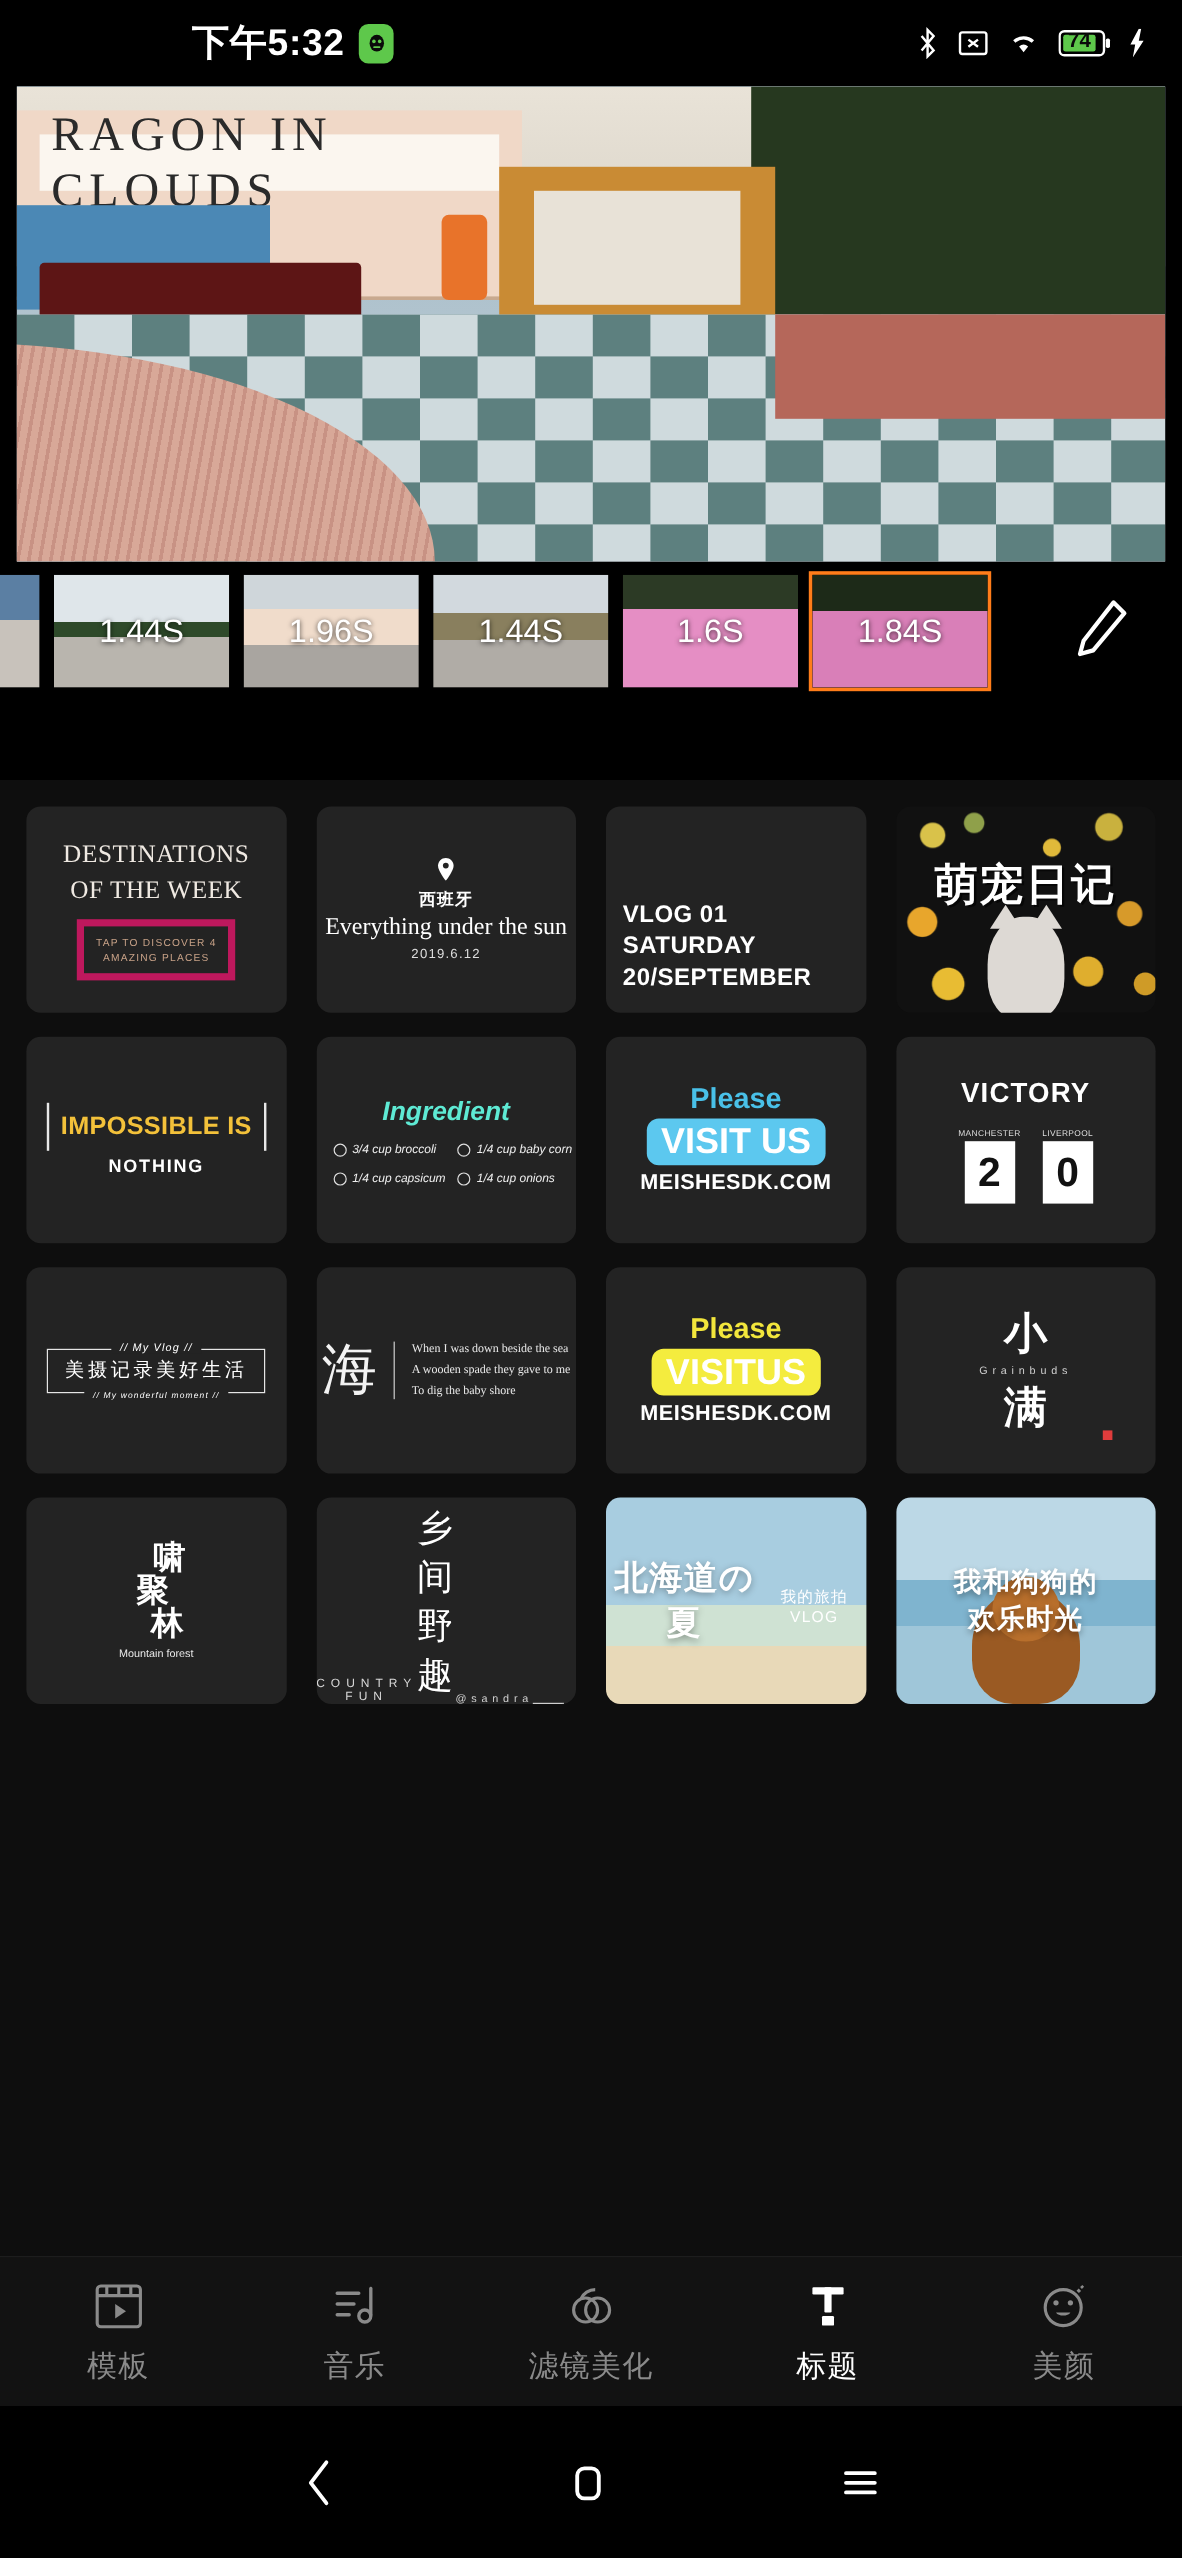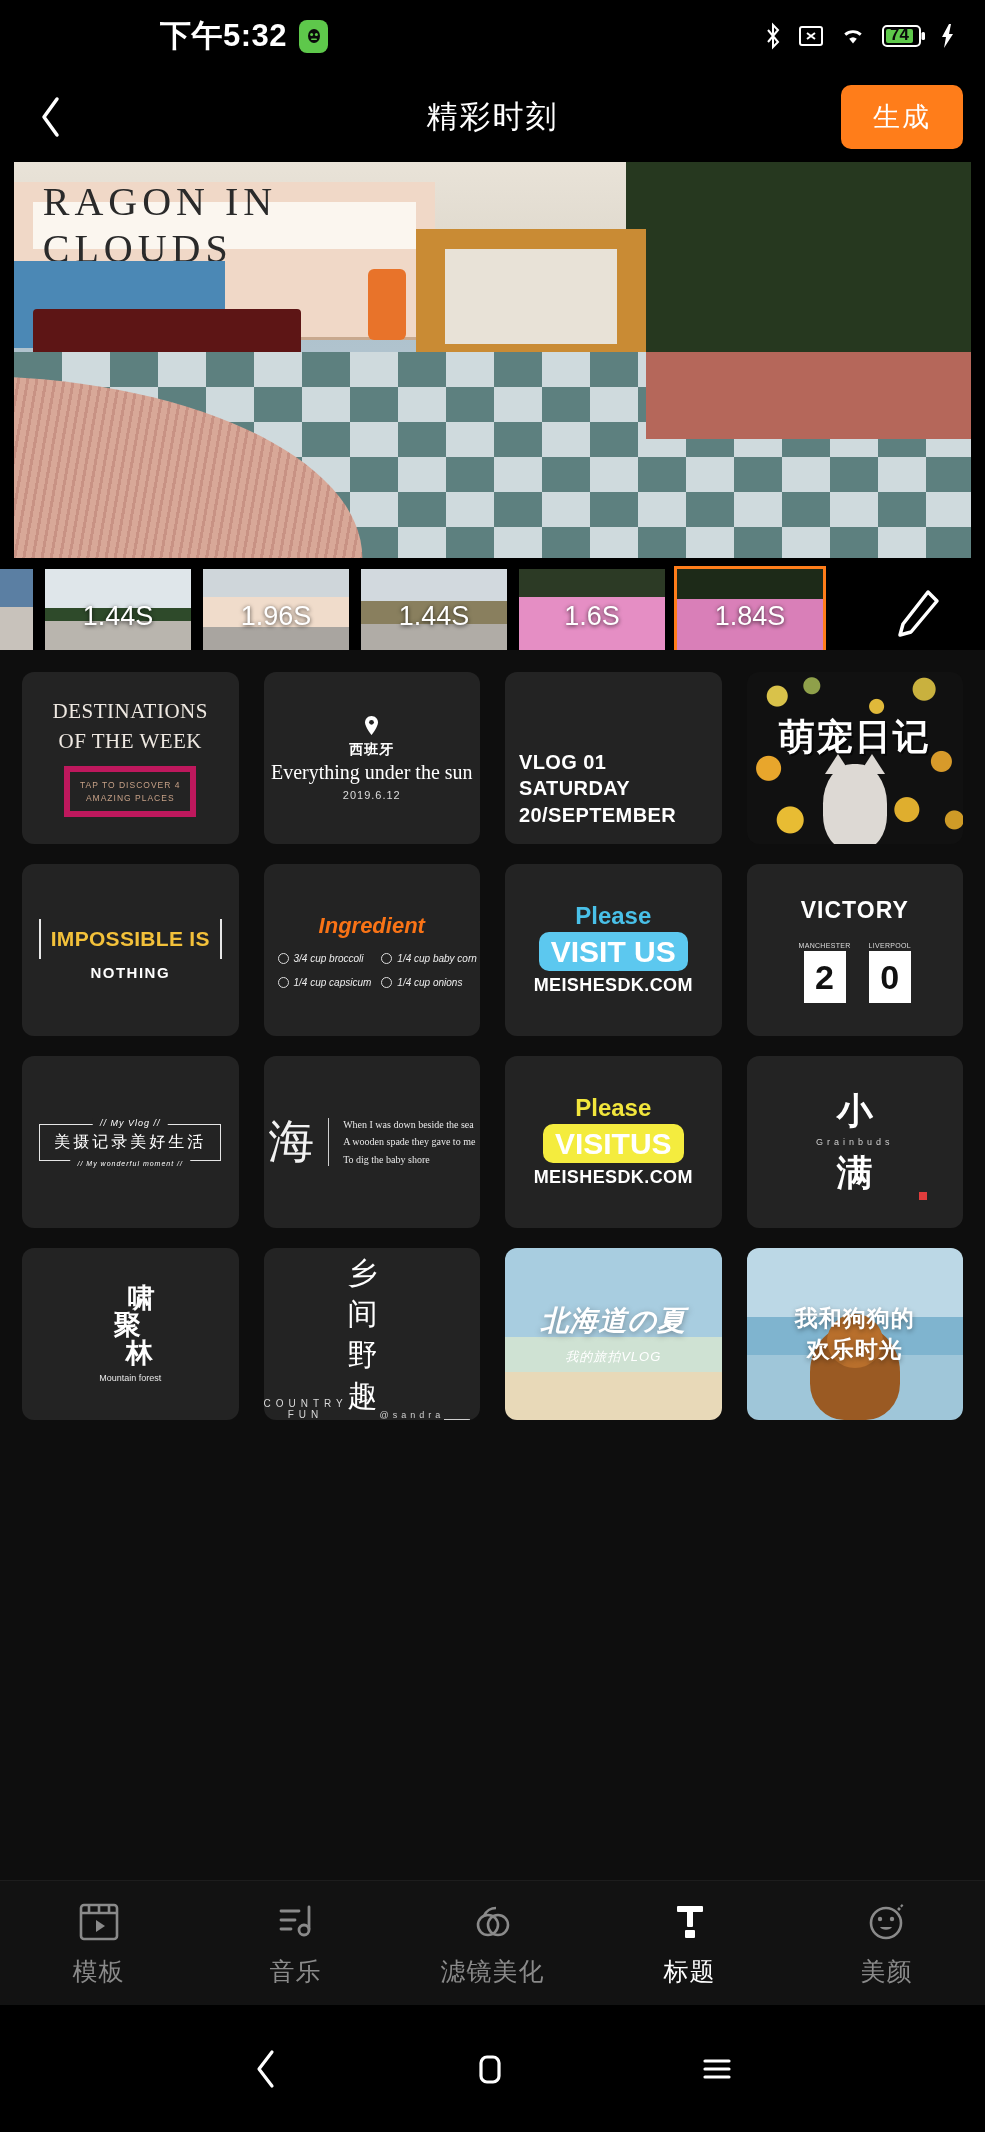--- a/index.html
+++ b/index.html
@@ -166,21 +166,21 @@
     text-shadow: 2px 2px 0 rgba(0,0,0,.6);
   }
   
   .t-imp { flex-direction: column; }
   .t-imp .row1 { display:flex; align-items:center; gap:10px; }
   .t-imp .bar { width:2px; height:40px; background:#e8e8e8; }
   .t-imp .gold { color:#f3c13a; font-size:21px; font-weight:800; letter-spacing:.3px; }
   .t-imp .sub { font-size:15px; font-weight:700; letter-spacing:1.5px; margin-top:5px;}
   
   .t-ing { flex-direction: column; align-items:center; padding: 0 14px; }
-  .t-ing .hd { font-style: italic; font-weight: 700; font-size: 22px; color:#f97316; margin-bottom: 14px;}
+  .t-ing .hd { font-style: italic; font-weight: 700; font-size: 22px; color:#5eead4; margin-bottom: 14px;}
   .t-ing .rows { display:grid; grid-template-columns:1fr 1fr; gap:13px 10px; width:100%;}
   .t-ing .it { display:flex; align-items:center; gap:5px; font-size:10px; font-style:italic; color:#eee; white-space:nowrap;}
   .t-ing .ck { width:11px; height:11px; border:1px solid #ddd; border-radius:50%; flex:0 0 auto;}
   
   .t-visit { flex-direction: column; }
   .t-visit .please { font-size: 24px; font-weight: 800; line-height:1; }
   .t-visit .hl { font-size: 30px; font-weight: 800; color:#fff; padding: 3px 12px; margin: 4px 0; line-height:1.12;border-radius:10px;}
   .t-visit .dom { font-size: 18px; font-weight: 700; letter-spacing:.4px;}
   .t-visit.blue .please { color: #49c0e8; }
   .t-visit.blue .hl { background: #5cc8ef; }
@@ -220,21 +220,21 @@
   .t-mt .stack { font-size: 27px; font-weight: 600; line-height: 1.02; position:relative; }
   .t-mt .r1 { margin-left: 22px; } .t-mt .r2 { margin-left: -6px; } .t-mt .r3 { margin-left: 18px; }
   .t-mt .en { font-size: 9px; margin-top: 6px; color:#e8e8e8; }
   
   .t-cf { flex-direction: row; align-items: flex-end; padding-right: 10px; }
   .t-cf .en { font-size: 10px; letter-spacing: 5px; color: #d8d8d8; }
   .t-cf .cn { font-size: 30px; letter-spacing: 2px; margin: 3px 0; font-weight: 400;}
   .t-cf .at { font-size: 9px; letter-spacing: 4px; color:#d0d0d0; }
   .t-cf .rule { width: 130px; height: 1px; background:#cfcfcf; margin-top: 6px;}
   
-  .t-hk { background: linear-gradient(#a8cde0 0 52%, #cfe2d3 52% 72%, #e8d9b8 72% 100%); flex-direction:column;font-style:italic;}
+  .t-hk { background: linear-gradient(#a8cde0 0 52%, #cfe2d3 52% 72%, #e8d9b8 72% 100%); flex-direction:row;}
   .t-hk .cn { font-size: 28px; font-weight: 700; color:#fff; text-shadow: 0 2px 6px rgba(0,0,0,.35); letter-spacing:1px;}
   .t-hk .sub { font-size: 13px; color:#fff; margin-top:8px; letter-spacing:1px;}
   
   .t-dog { background: linear-gradient(#bcd8e6 0 40%, #7fb4cf 40% 62%, #9fc6d9 62% 100%); flex-direction:column;}
   .t-dog .body { position:absolute; left:50%; bottom:0; transform:translateX(-50%); width:90px; height:96px; background:#9a5a23; border-radius:50% 50% 38% 38%;}
   .t-dog .head { position:absolute; left:50%; bottom:52px; transform:translateX(-50%); width:56px; height:54px; background:#b86f2c; border-radius:50%;}
   .t-dog .l1 { position:relative; z-index:3; font-size:23px; font-weight:700; color:#fff; text-shadow:0 2px 5px rgba(0,0,0,.4); letter-spacing:1px;}
   .t-dog .l2 { position:relative; z-index:3; font-size:23px; font-weight:700; color:#fff; text-shadow:0 2px 5px rgba(0,0,0,.4); letter-spacing:1px;}
 
   
@@ -299,29 +299,20 @@
         </svg>
       </span>
       <span>
         <svg width="14" height="24" viewBox="0 0 14 24" fill="#fff">
             <path d="M8 0L1 13h4l-2 11 9-14H8l2-10z"></path>
           </svg>
       </span>
     </div>
   </div>
 
-  <div class="header">
-    <div class="back-btn">
-      <svg width="26" height="44" viewBox="0 0 26 44" fill="none" stroke="#fff" stroke-width="3.5" stroke-linecap="round" stroke-linejoin="round">
-          <path d="M19 4L6 22l13 18"></path>
-        </svg>
-    </div>
-    <div class="header-title">精彩时刻</div>
-    <button class="gen-btn">生成</button>
-  </div>
 
   <div class="preview-wrap">
     <div class="preview">
       <div class="pv-sky"></div>
       <div class="pv-trees"></div>
       <div class="pv-bldg"></div>
       <div class="pv-bldg-sign"></div>
       <div class="pv-bldg-txt">RAGON IN CLOUDS</div>
       <div class="pv-blue"></div>
       <div class="pv-chairs"></div>

